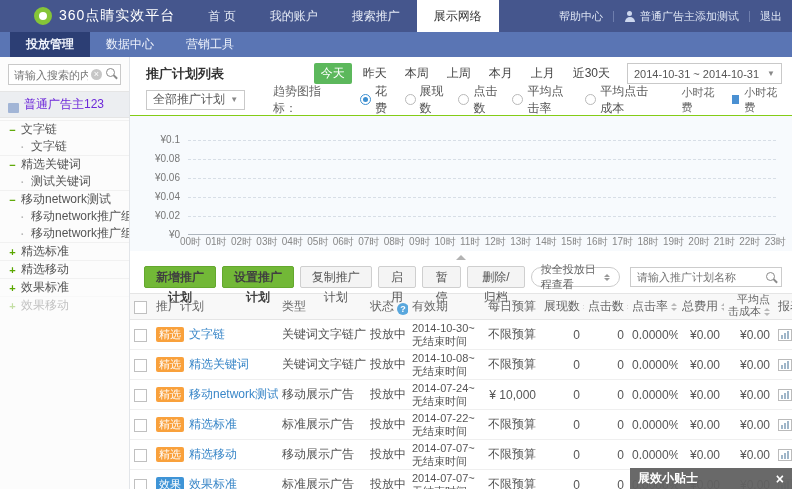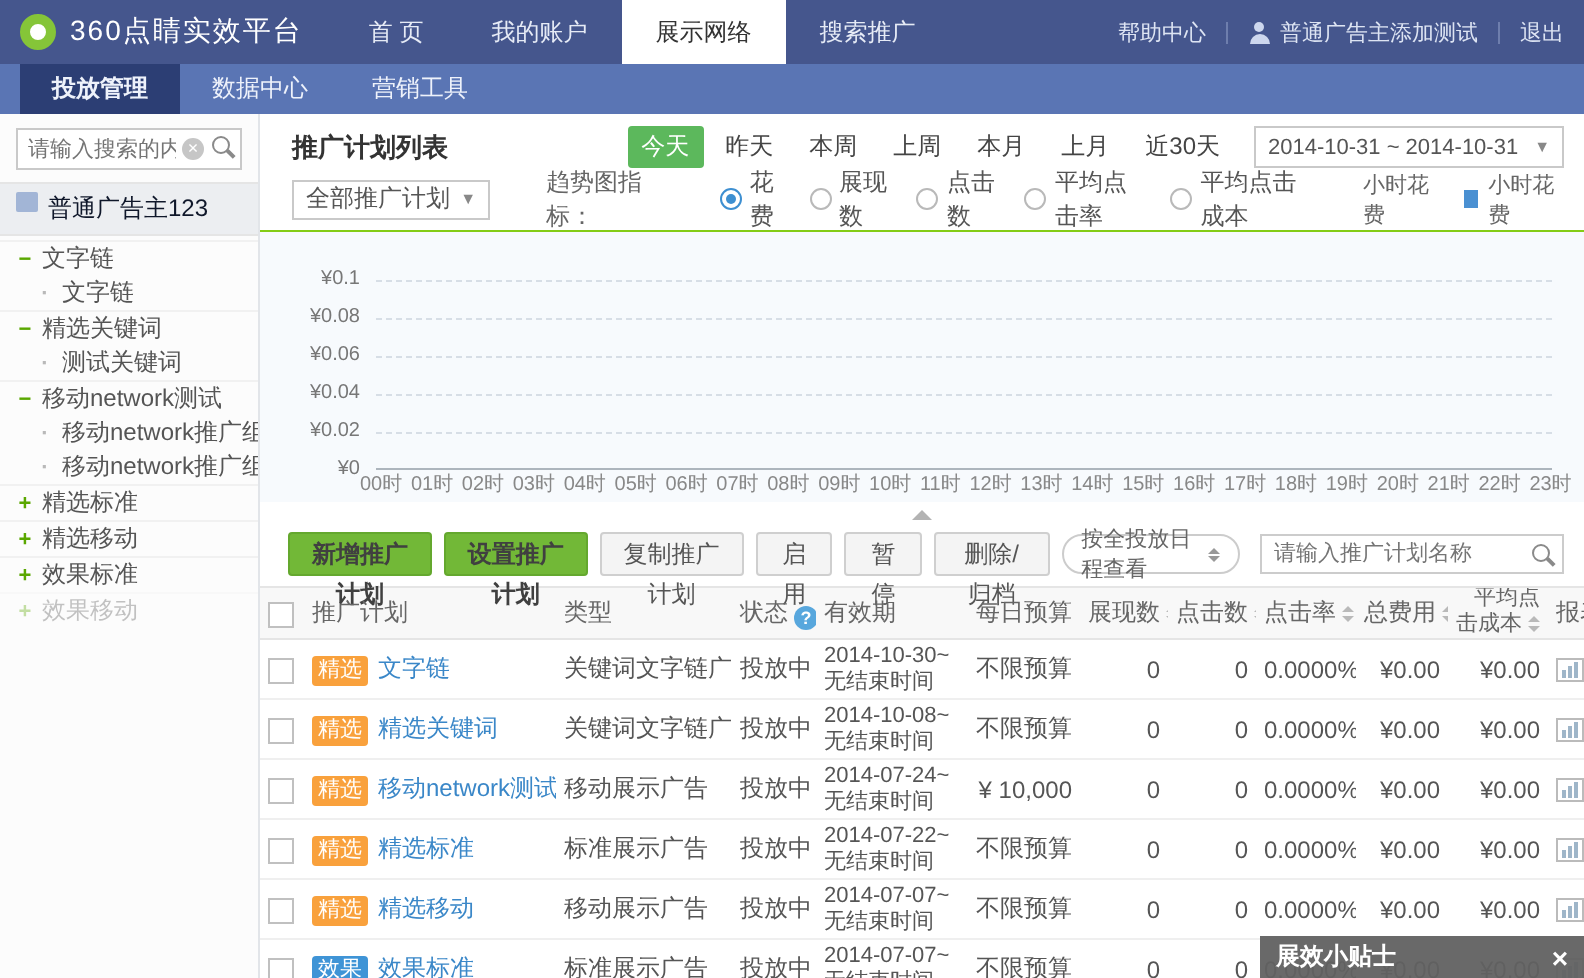--- a/index.html
+++ b/index.html
@@ -1,21 +1,21 @@
 <!DOCTYPE html>
 <html><head>
 <meta charset="utf-8">
 <style>
   html,body{margin:0;padding:0;background:#e8e8e8;}
   .screen{position:relative;width:792px;height:489px;overflow:hidden;background:#fff;
           font-family:"Liberation Sans","DejaVu Sans",sans-serif;font-size:12px;color:#333;}
   a{text-decoration:none;color:inherit;}
 
   
-  .topnav{position:absolute;top:0;left:0;right:0;height:32px;background:#45568d;display:flex;align-items:center;color:#fff;z-index:5;}
+  .topnav{position:absolute;top:0;left:0;right:0;height:32px;background:#45568d;display:flex;align-items:center;color:#fff;z-index:5;padding-left:24px;}
   .brand{display:flex;align-items:center;gap:7px;padding:0 16px 0 10px;}
   .logo{width:18px;height:18px;border-radius:50%;border:5px solid #85c538;box-sizing:border-box;background:#fff;}
   .brand-name{font-size:14px;letter-spacing:1px;color:#fff;}
   .topmenu{display:flex;height:100%;}
   .topitem{padding:0 17px;line-height:32px;color:#e6ebf6;font-size:12px;cursor:pointer;}
   .topitem.active{background:#fff;color:#333;}
   .topright{margin-left:auto;display:flex;align-items:center;color:#dde4f3;font-size:11px;white-space:nowrap;}
   .topright .titem{padding:0 10px;display:flex;align-items:center;cursor:pointer;}
   .sep{width:1px;height:11px;background:#6e7ead;}
   .user-icon{position:relative;width:12px;height:11px;display:inline-block;margin-right:4px;}
@@ -27,21 +27,21 @@
   .subitem{color:#eef2fb;line-height:25px;padding:0 16px;font-size:12px;cursor:pointer;}
   .subitem.active{background:#2c3e74;font-weight:bold;}
 
   
   .sidebar{position:absolute;top:57px;left:0;width:130px;bottom:0;background:#fcfcfc;border-right:1px solid #e2e5e9;box-sizing:border-box;}
   .side-search{margin:7px 8px 6px 8px;position:relative;}
   .side-search input{width:100%;box-sizing:border-box;height:21px;border:1px solid #c9c9c9;padding:0 32px 0 5px;font-size:11px;color:#777;background:#fff;}
   .clear-icon{position:absolute;right:19px;top:5px;width:11px;height:11px;border-radius:50%;background:#c6c6c6;color:#fff;font-size:9px;line-height:11px;text-align:center;cursor:pointer;}
   .mag-icon{position:absolute;right:6px;top:4px;width:7px;height:7px;border:1.5px solid #8a8a8a;border-radius:50%;cursor:pointer;}
   .mag-icon::after{content:"";position:absolute;left:6px;top:7px;width:5px;height:1.5px;background:#8a8a8a;transform:rotate(45deg);}
-  .account-row{display:flex;align-items:flex-start;gap:5px;background:#ecEEf1;background:#ecEEF1;background:#eceef1;padding:4px 8px;border-top:1px solid #e5e5e5;border-bottom:1px solid #e5e5e5;color:#0f172a;cursor:pointer;}
+  .account-row{display:flex;align-items:flex-end;gap:5px;background:#ecEEf1;background:#ecEEF1;background:#eceef1;padding:4px 8px;border-top:1px solid #e5e5e5;border-bottom:1px solid #e5e5e5;color:#6d28d9;cursor:pointer;}
   .account-icon{width:11px;height:10px;background:#a2b5d6;border-radius:1px;}
   .tree{padding-top:2px;}
   .tree-item{display:flex;align-items:center;gap:4px;padding:0 8px;height:17px;color:#555;cursor:pointer;white-space:nowrap;overflow:hidden;}
   .tree-item .t-icon{width:9px;text-align:center;font-size:11px;font-weight:bold;flex:none;}
   .group-open,.group-closed{border-top:1px solid #f1f1f1;}
   .group-open .t-icon::before{content:"−";color:#5aa700;}
   .group-closed .t-icon::before{content:"+";color:#5aa700;}
   .child{padding-left:18px;}
   .child .t-icon::before{content:"·";color:#b9b9b9;}
   .faded{opacity:.35;}
@@ -123,23 +123,23 @@
     <div class="brand">
       <span class="logo"></span>
       <span class="brand-name">360点睛实效平台</span>
     </div>
     <nav class="topmenu">
 
         <a class="topitem">首 页</a>
 
         <a class="topitem">我的账户</a>
 
+        <a class="topitem">搜索推广</a>
+
         <a class="topitem active">展示网络</a>
-
-        <a class="topitem">搜索推广</a>
 
     </nav>
     <div class="topright">
       <a class="titem">帮助中心</a>
       <span class="sep"></span>
       <a class="titem">
         <span class="user-icon"></span>
         <span>普通广告主添加测试</span>
       </a>
       <span class="sep"></span>

